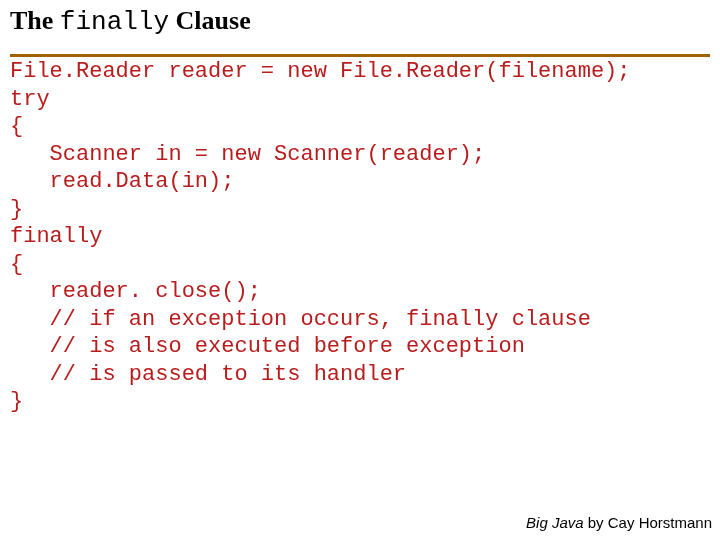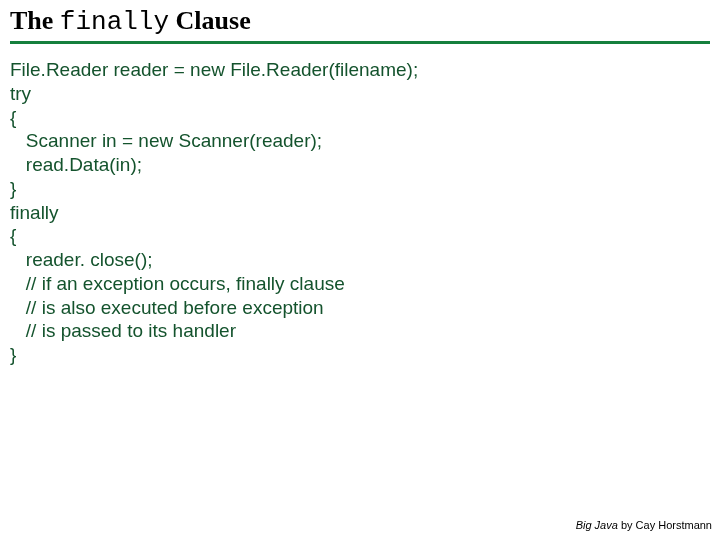--- a/index.html
+++ b/index.html
@@ -19,44 +19,44 @@
     box-sizing: border-box;
   }
   .title {
     position: absolute;
     top: 6px;
     left: 10px;
     right: 10px;
     font-size: 26px;
     font-weight: bold;
     color: #000;
-    padding-bottom: 4px;
-    border-bottom: 3px solid #15803d;
+    padding-bottom: 17px;
+    border-bottom: 3px solid #a16207;
   }
   .title .mono {
     font-family: 'Courier New', Courier, monospace;
     font-weight: normal;
   }
   .code {
     position: absolute;
     top: 58px;
     left: 10px;
-    font-family: Liberation Sans, sans-serif;
-    font-size: 19px;
+    font-family: Liberation Mono, monospace;
+    font-size: 22px;
     line-height: 1.25;
     white-space: pre;
-    color: #14532d;
+    color: #b91c1c;
   }
   .footer {
     position: absolute;
     bottom: 8px;
     right: 8px;
     text-align: right;
     font-family: Arial, Helvetica, sans-serif;
-    font-size: 11px;
+    font-size: 15px;
     color: #000;
     line-height: 1.2;
   }
   .footer .booktitle {
     font-style: italic;
   }
 </style>
 </head>
 <body>
 

